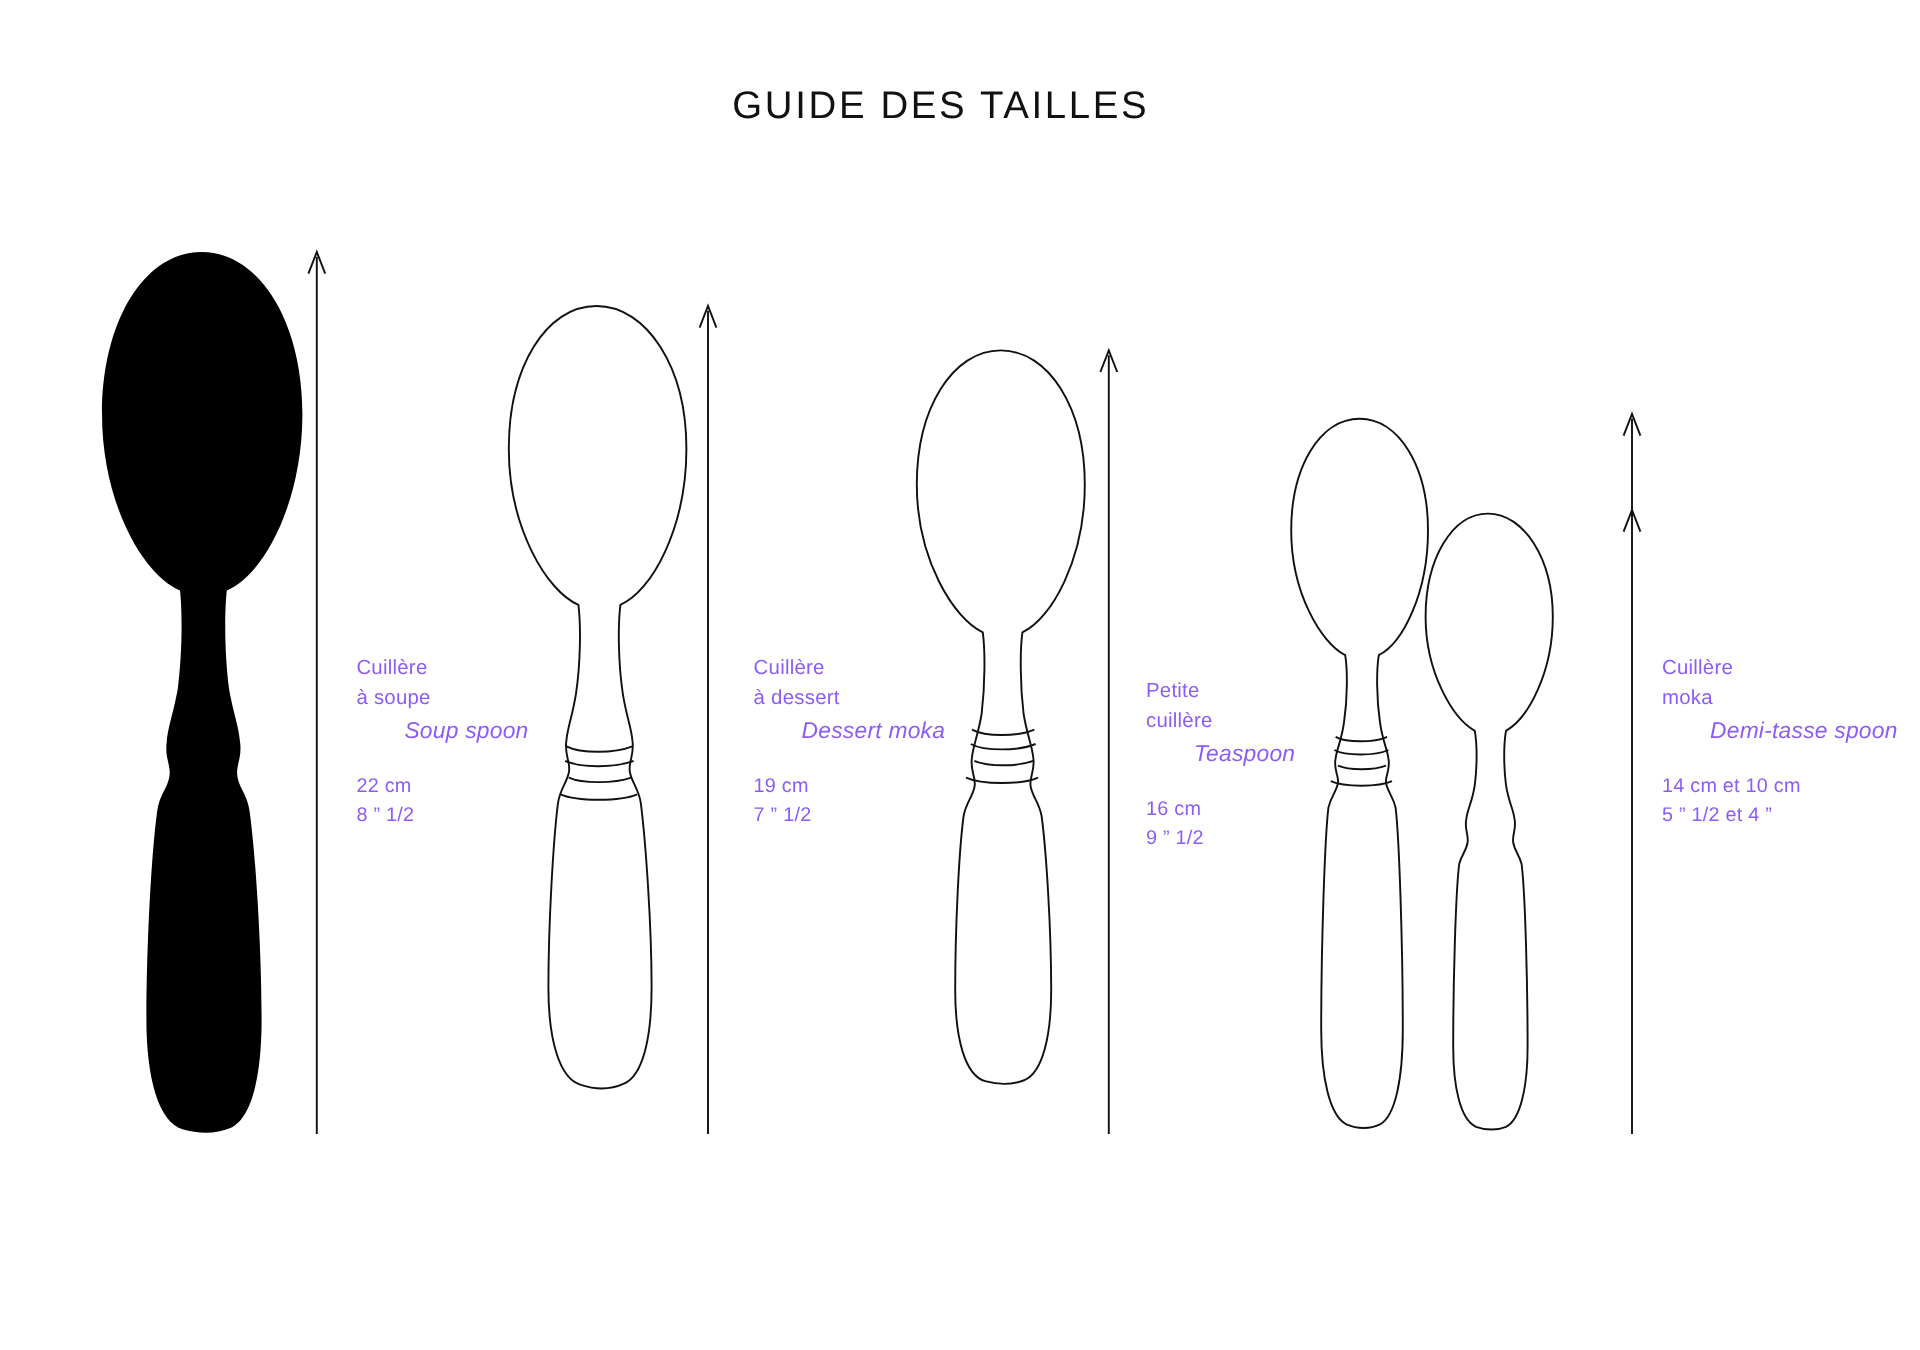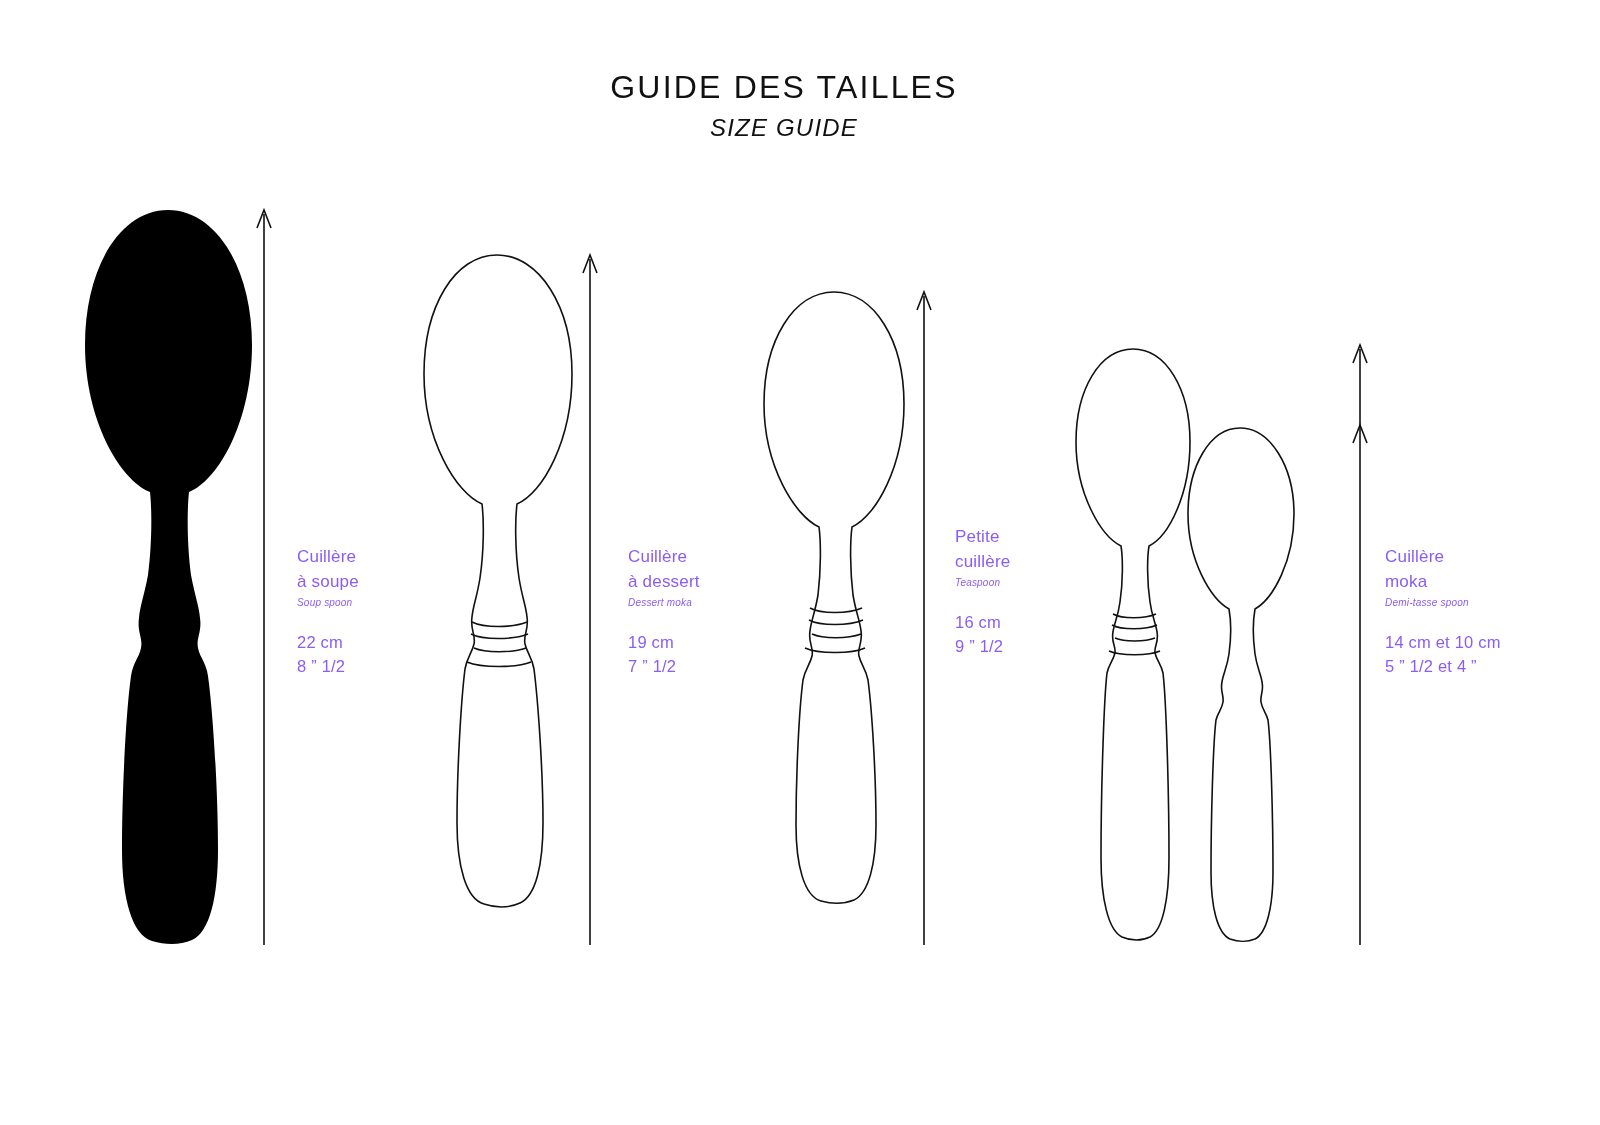--- a/index.html
+++ b/index.html
@@ -59,37 +59,37 @@
     line-height: 1.45;
     color: #8b5cf6;
   }
   .caption .fr {
     white-space: pre-line;
     font-size: 17px;
     letter-spacing: .2px;
   }
   .caption .en {
     font-style: italic;
-    font-size: 10px;
+    font-size: 19px;
     margin-top: 2px;
     letter-spacing: .2px;
+    margin-left: 40px;
   }
   .caption .dims {
     margin-top: 20px;
     white-space: pre-line;
     font-size: 16.5px;
     letter-spacing: .2px;
   }
 </style>
 </head>
 <body>
 
 <div class="header">
   <div class="title-main">GUIDE DES TAILLES</div>
-  <div class="title-sub">SIZE GUIDE</div>
 </div>
 
 <div class="stage">
   <svg width="1600" height="1125" viewBox="0 0 1600 1125" xmlns="http://www.w3.org/2000/svg">
 
     <g>
       <path fill="#000000" stroke="none" d="
         M 168 210
         C 120 210, 85 268, 85 345
         C 85 420, 120 480, 150 492
@@ -244,21 +244,21 @@
 </div>
 
 <div class="caption" style="left:628px; top:545px;">
   <div class="fr">Cuillère
 à dessert</div>
   <div class="en">Dessert moka</div>
   <div class="dims">19 cm
 7 ” 1/2</div>
 </div>
 
-<div class="caption" style="left:955px; top:525px;">
+<div class="caption" style="left:955px; top:564px;">
   <div class="fr">Petite
 cuillère</div>
   <div class="en">Teaspoon</div>
   <div class="dims">16 cm
 9 ” 1/2</div>
 </div>
 
 <div class="caption" style="left:1385px; top:545px;">
   <div class="fr">Cuillère
 moka</div>

